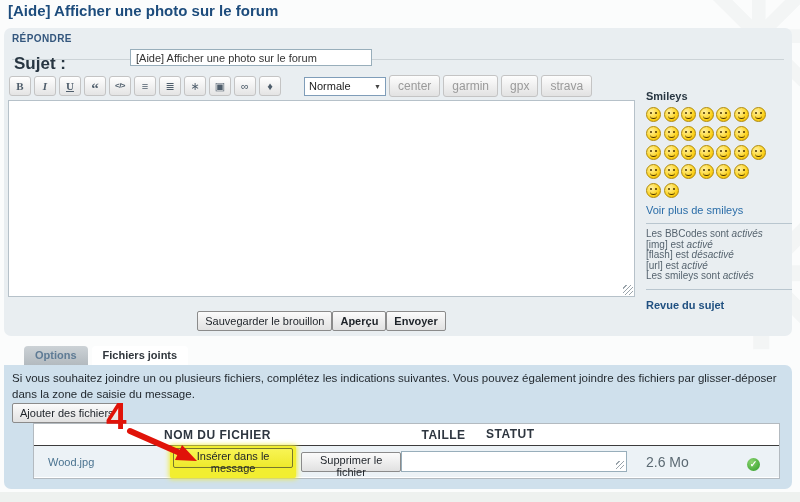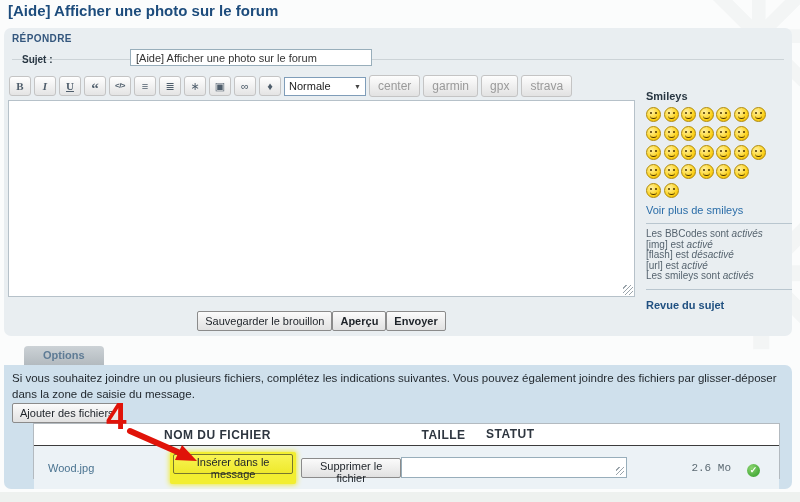--- a/index.html
+++ b/index.html
@@ -12,31 +12,31 @@
   }
   .decor { position:absolute; color:rgba(70,90,100,.045); font-weight:bold; pointer-events:none; }
   .decor1 { right:-30px; top:-60px; font-size:170px; }
   .decor2 { right:-45px; top:160px; font-size:200px; }
 
   .page-title { position:absolute; left:8px; top:2px; font-size:15px; font-weight:bold; color:#1d4c7c; }
 
   
   .panel1 { position:absolute; left:4px; top:28px; width:788px; height:308px; background:#e9eef1; border-radius:7px; }
   .section-head { position:absolute; left:8px; top:5px; width:772px; font-size:10px; font-weight:bold; color:#33567d; letter-spacing:.4px; padding-bottom:15px; border-bottom:1px solid #ccd3d7; }
-  .subject-label { position:absolute; left:18px; top:26px; font-size:10px; font-weight:bold; color:#283642; }
+  .subject-label { position:absolute; left:10px; top:26px; font-size:17px; font-weight:bold; color:#283642; }
   .subject-input { position:absolute; left:126px; top:21px; width:242px; height:17px; border:1px solid #98aebb; background:#fff; font-size:11px; padding:1px 5px; color:#333; font-family:"Liberation Sans",sans-serif; }
 
   .toolbar { position:absolute; left:5px; top:47px; display:flex; align-items:center; gap:3px; }
   .tb-btn { height:20px; min-width:22px; padding:0 3px; background:linear-gradient(#ffffff,#e4e4e4); border:1px solid #c4c4c4; border-radius:3px; font-size:11px; color:#4e5d6b; text-align:center; line-height:18px; cursor:pointer; }
   .tb-bold   { font-family:"Liberation Serif",serif; font-weight:bold; }
   .tb-italic { font-family:"Liberation Serif",serif; font-style:italic; font-weight:bold; }
   .tb-under  { font-family:"Liberation Serif",serif; text-decoration:underline; font-weight:bold; }
   .tb-quote  { font-family:"Liberation Serif",serif; font-weight:bold; font-size:15px; line-height:22px; }
   .tb-code   { font-size:8px; font-weight:bold; letter-spacing:-0.5px; }
-  .font-select { height:19px; width:82px; background:#fff; border:1px solid #7f9db9; font-size:11px; color:#222; display:flex; justify-content:space-between; align-items:center; padding:0 4px; cursor:pointer; }
+  .font-select { height:19px; width:82px; background:#fff; border:1px solid #7f9db9; font-size:11px; color:#222; display:flex; justify-content:space-between; align-items:center; padding:0 4px; cursor:pointer;margin-left:20px; }
   .chevron { font-size:7px; color:#444; }
   .tag-btn { height:22px; padding:0 8px; background:linear-gradient(#fdfdfd,#e2e2e2); border:1px solid #c4c4c4; border-radius:3px; font-size:12px; font-weight:normal; color:#9a9a9a; line-height:20px; cursor:pointer; }
 
   .editor { position:absolute; left:4px; top:72px; width:627px; height:197px; border:1px solid #b6c1c9; background:#fff; resize:none; font-family:"Liberation Sans",sans-serif; }
   .corner { position:absolute; width:10px; height:10px; background:repeating-linear-gradient(135deg,transparent,transparent 2px,#9aa4ab 2px,#9aa4ab 3px); pointer-events:none; }
   .editor-corner { left:619px; top:257px; }
 
   .actions { position:absolute; left:4px; top:283px; width:627px; display:flex; justify-content:center; gap:0; }
   .form-btn { height:20px; padding:1px 7px; background:linear-gradient(#fbfbfb,#e1e1e1); border:1px solid #8b8b8b; border-radius:2px; font-size:11px; color:#1d2228; cursor:pointer; font-family:"Liberation Sans",sans-serif; }
   .bold { font-weight:bold; }
@@ -50,44 +50,44 @@
   .smiley::before { content:""; position:absolute; left:3px; top:4px; width:2px; height:2px; background:#4a3300; border-radius:50%; box-shadow:5px 0 0 #4a3300; }
   .smiley::after { content:""; position:absolute; left:3px; top:6px; width:7px; height:4px; border-bottom:1px solid #4a3300; border-radius:0 0 7px 7px; }
   .more-link { font-size:11px; color:#2a6da8; margin-top:2px; cursor:pointer; }
   .sb-divider { border-top:1px solid #b9c6cf; margin:7px 0 5px 0; }
   .bbcode-line { font-size:10px; color:#56646f; line-height:10.5px; }
   .bbcode-line em { font-style:italic; }
   .topic-review { font-size:11px; font-weight:bold; color:#205081; margin-top:9px; cursor:pointer; }
 
   
   .tabs { position:absolute; left:24px; top:346px; display:flex; gap:4px; }
-  .tab { height:19px; padding:0 19px; font-size:11px; font-weight:bold; line-height:19px; border-radius:4px 4px 0 0; cursor:pointer; }
+  .tab { height:19px; padding:0 11px; font-size:11px; font-weight:bold; line-height:19px; border-radius:4px 4px 0 0; cursor:pointer; }
   .tab-inactive { background:linear-gradient(#ccd2d6,#b3babf); color:#5e7b95; }
   .tab-active { background:#fff; color:#2f353b; }
 
   .panel2 { position:absolute; left:4px; top:365px; width:788px; height:124px; background:#cfe0ec; border-radius:0 7px 7px 7px; }
   .intro { position:absolute; left:8px; top:5px; width:768px; font-size:11.5px; color:#1f252b; line-height:16px; }
   .add-btn { position:absolute; left:8px; top:38px; }
 
   .attach-panel { position:absolute; left:29px; top:58px; width:747px; height:56px; background:#fff; border:1px solid #b3bac0; }
   .attach-header { display:flex; height:22px; align-items:center; border-bottom:1px solid #3c3c3c; font-size:12px; font-weight:bold; color:#2e3640; letter-spacing:.5px; }
   .attach-header > div { text-align:center; }
   .col-file { width:367px; }
   .col-comment { width:245px; }
   .col-size { width:85px; }
   .col-status { width:45px; line-height:9px; }
-  .attach-row { display:flex; align-items:center; height:43px; background:#ecf2f6; }
+  .attach-row { display:flex; align-items:center; height:31px; background:#ecf2f6; }
   .file-cell { width:367px; display:flex; align-items:center; }
   .filename { width:152px; padding-left:14px; font-size:11px; color:#4a7390; }
   .insert-wrap { background:#f2ee30; padding:2px 3px; border-radius:2px; box-shadow:0 0 5px 1px #f0ec3e; margin-right:5px; }
   .insert-btn { background:linear-gradient(#f8f454,#efe92c); border:1px solid #77772e; }
   .comment-cell { width:245px; position:relative; }
   .comment-input { width:226px; height:21px; border:1px solid #98aebb; resize:none; font-family:"Liberation Sans",sans-serif; display:block; }
   .comment-corner { left:215px; top:10px; width:8px; height:8px; }
-  .size-cell { width:85px; text-align:right; font-size:11px; color:#5c6a73;font-family:Liberation Mono, monospace; }
+  .size-cell { width:85px; text-align:left; font-size:14px; color:#5c6a73; }
   .status-cell { width:45px; text-align:center; }
   .status-ok { display:inline-block; width:13px; height:13px; border-radius:50%; background:radial-gradient(circle at 35% 30%,#8ad46f,#2e9b26); color:#fff; font-size:9px; line-height:13px; font-weight:bold; }
 
   .annotation { position:absolute; left:100px; top:390px; width:115px; height:85px; pointer-events:none; }
   .bottom-strip { position:absolute; left:0; top:492px; width:800px; height:10px; background:#eef1ef; }
 </style>
 </head>
 <body>
 
 <div class="decor decor1">✳</div>
@@ -156,20 +156,21 @@
     <div class="bbcode-line"><span>[flash] est </span><em>désactivé</em></div>
     <div class="bbcode-line"><span>[url] est </span><em>activé</em></div>
     <div class="bbcode-line"><span>Les smileys sont </span><em>activés</em></div>
     <div class="sb-divider"></div>
     <div class="topic-review">Revue du sujet</div>
   </div>
 </div>
 
 <div class="tabs">
   <div class="tab tab-inactive">Options</div>
+  <div class="tab tab-active">Fichiers joints</div>
 </div>
 
 <div class="panel2">
   <div class="intro">Si vous souhaitez joindre un ou plusieurs fichiers, complétez les indications suivantes. Vous pouvez également joindre des fichiers par glisser-déposer dans la zone de saisie du message.</div>
   <button class="form-btn add-btn">Ajouter des fichiers</button>
 
   <div class="attach-panel">
     <div class="attach-header">
       <div class="col-file">NOM DU FICHIER</div>
       <div class="col-size">TAILLE</div>

